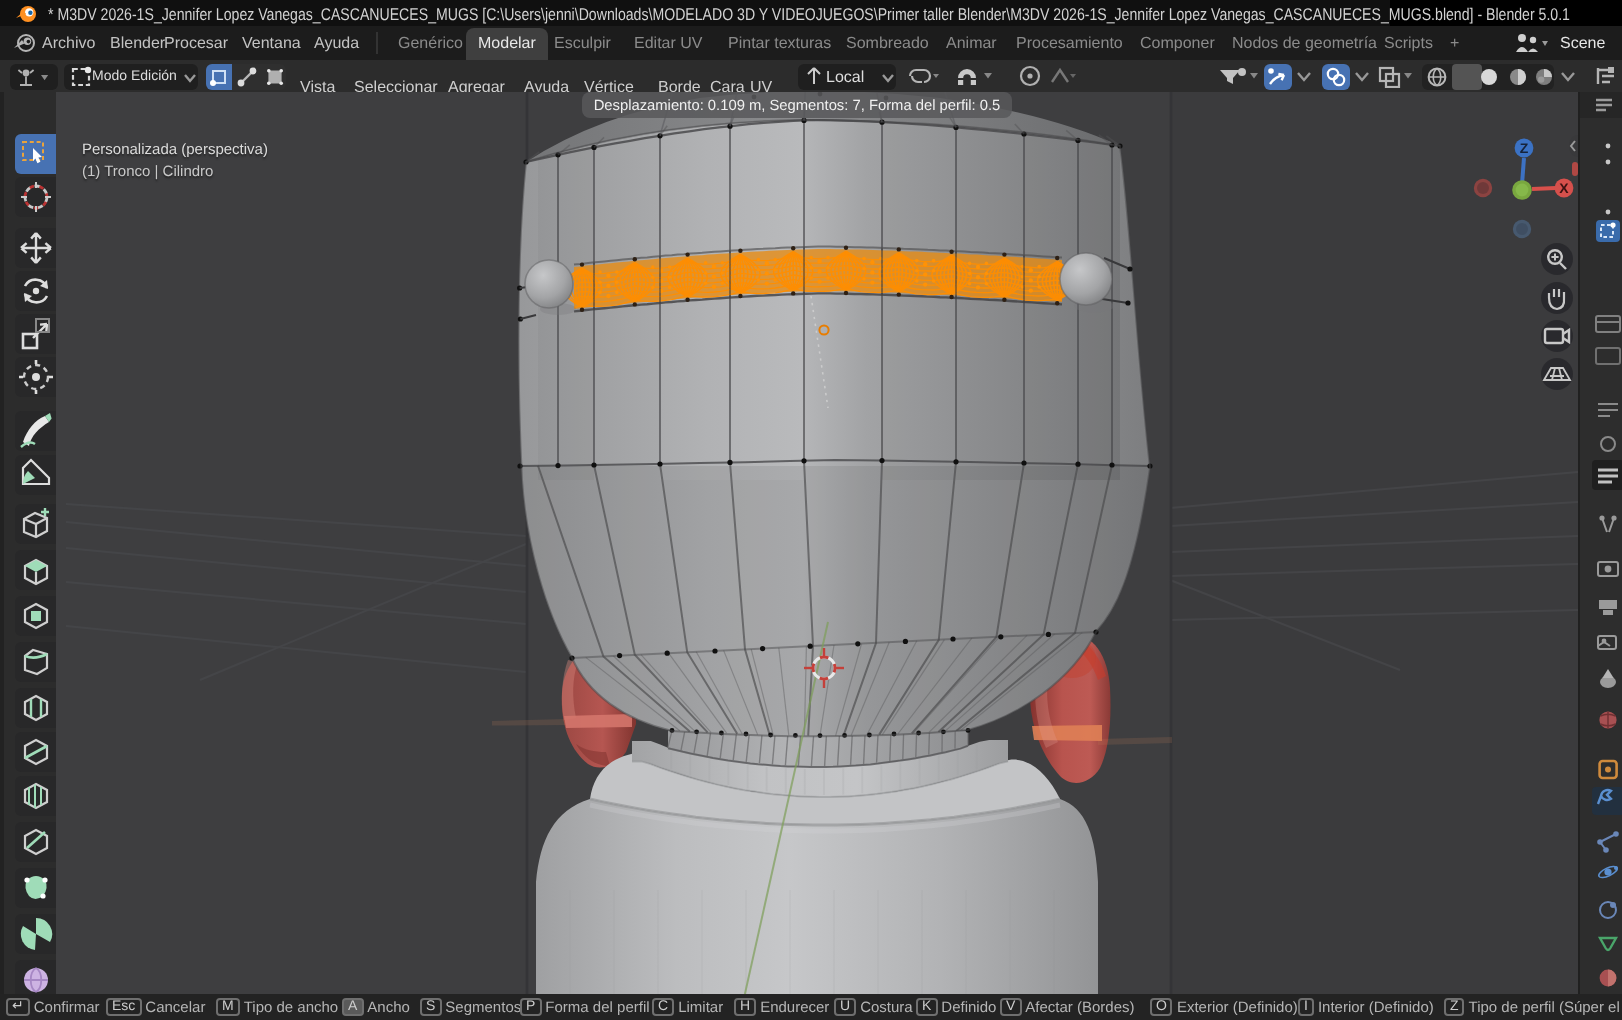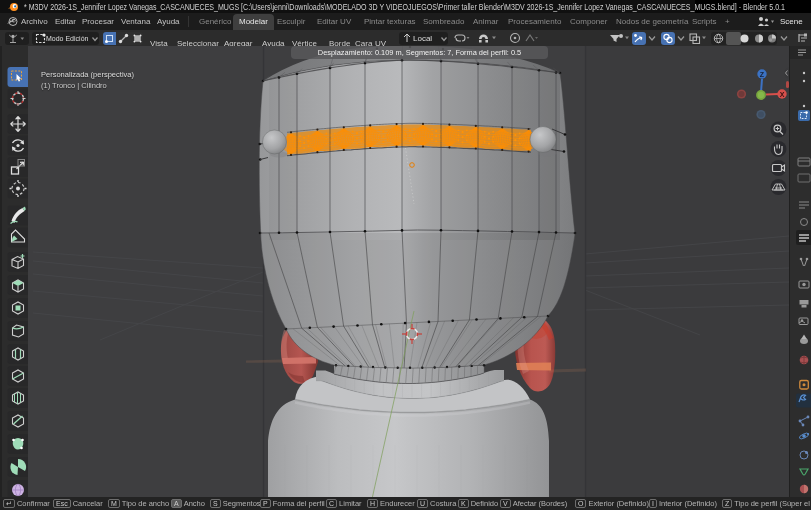--- a/index.html
+++ b/index.html
@@ -16,21 +16,21 @@
 .wdg{position:absolute;top:1.5px;height:13px;background:#1f1f1f;border-radius:3px;color:#dedede;font-size:8px;line-height:13px;}
 .wdg span{white-space:nowrap;text-align:center;}
 #statusbar{left:0;top:497px;width:811px;height:13px;background:#232323;color:#b5b5b5;font-size:7.5px;}
 .kb{display:inline-block;border:1px solid #6f6f6f;border-radius:2px;padding:0 2px;margin-right:2px;color:#cdcdcd;font-size:7px;line-height:8px;height:9px;vertical-align:top;}
 .si{position:absolute;top:2px;white-space:nowrap;}
 #toolbar{left:0;top:46px;width:33px;height:451px;background:#2c2c2c;border-right:1px solid #242424;}
 #viewport{left:28px;top:46px;width:761px;height:451px;background:#3e3e40;}
 #rightstrip{left:789px;top:46px;width:22px;height:451px;background:#2d2d2d;border-left:1px solid #202020;}
 #ovl1{left:41px;top:70px;color:#dcdcdc;font-size:7.5px;text-shadow:0 1px 1px #222;}
 #ovl2{left:41px;top:81px;color:#c9c9c9;font-size:7.5px;text-shadow:0 1px 1px #222;}
-#infobar{left:291px;top:46px;width:257px;height:13px;background:rgba(88,88,91,0.85);border-radius:4px;color:#f0f0f0;font-size:7.4px;text-align:center;line-height:13px;white-space:nowrap;}
+#infobar{left:291px;top:46px;width:215px;height:13px;background:rgba(88,88,91,0.85);border-radius:4px;color:#f0f0f0;font-size:7.4px;text-align:center;line-height:13px;white-space:nowrap;}
 </style></head>
 <body>
 
 <div class="abs" id="titlebar">
   <svg class="abs" style="left:7px;top:1.5px" width="12" height="10" viewBox="0 0 12 10">
       <circle cx="7" cy="5" r="4" fill="#ff9021"></circle>
       <circle cx="7.6" cy="4.2" r="2.1" fill="#fff"></circle>
       <circle cx="8.2" cy="4.4" r="1.1" fill="#1b65a5"></circle>
       <path d="M1 7 L5 3.5 L6 5 Z" fill="#ff9021"></path>
     </svg>
@@ -38,21 +38,21 @@
 </div>
 
 <div class="abs" id="menubar">
   <svg class="abs" style="left:6px;top:3px" width="13" height="11" viewBox="0 0 13 11">
       <circle cx="7" cy="5.5" r="4" fill="none" stroke="#b5b5b5" stroke-width="1"></circle>
       <circle cx="7.7" cy="4.6" r="1.9" fill="#b5b5b5"></circle>
       <circle cx="8.2" cy="4.8" r="0.9" fill="#1c1c1c"></circle>
       <path d="M1 8 L5 4 L6.2 5.8 Z" fill="#b5b5b5"></path>
     </svg>
   <div class="mi" style="left:21px">Archivo</div>
-  <div class="mi" style="left:55px">Editar</div>
+  <div class="mi" style="left:55px">Blender</div>
   <div class="mi" style="left:82px">Procesar</div>
   <div class="mi" style="left:121px">Ventana</div>
   <div class="mi" style="left:157px">Ayuda</div>
   <div class="abs" style="left:188px;top:3px;width:1px;height:11px;background:#333"></div>
   <div class="tab" style="left:199px">Genérico</div>
   <div id="tabactive">Modelar</div>
   <div class="tab" style="left:277px">Esculpir</div>
   <div class="tab" style="left:317px">Editar UV</div>
   <div class="tab" style="left:364px">Pintar texturas</div>
   <div class="tab" style="left:423px">Sombreado</div>

